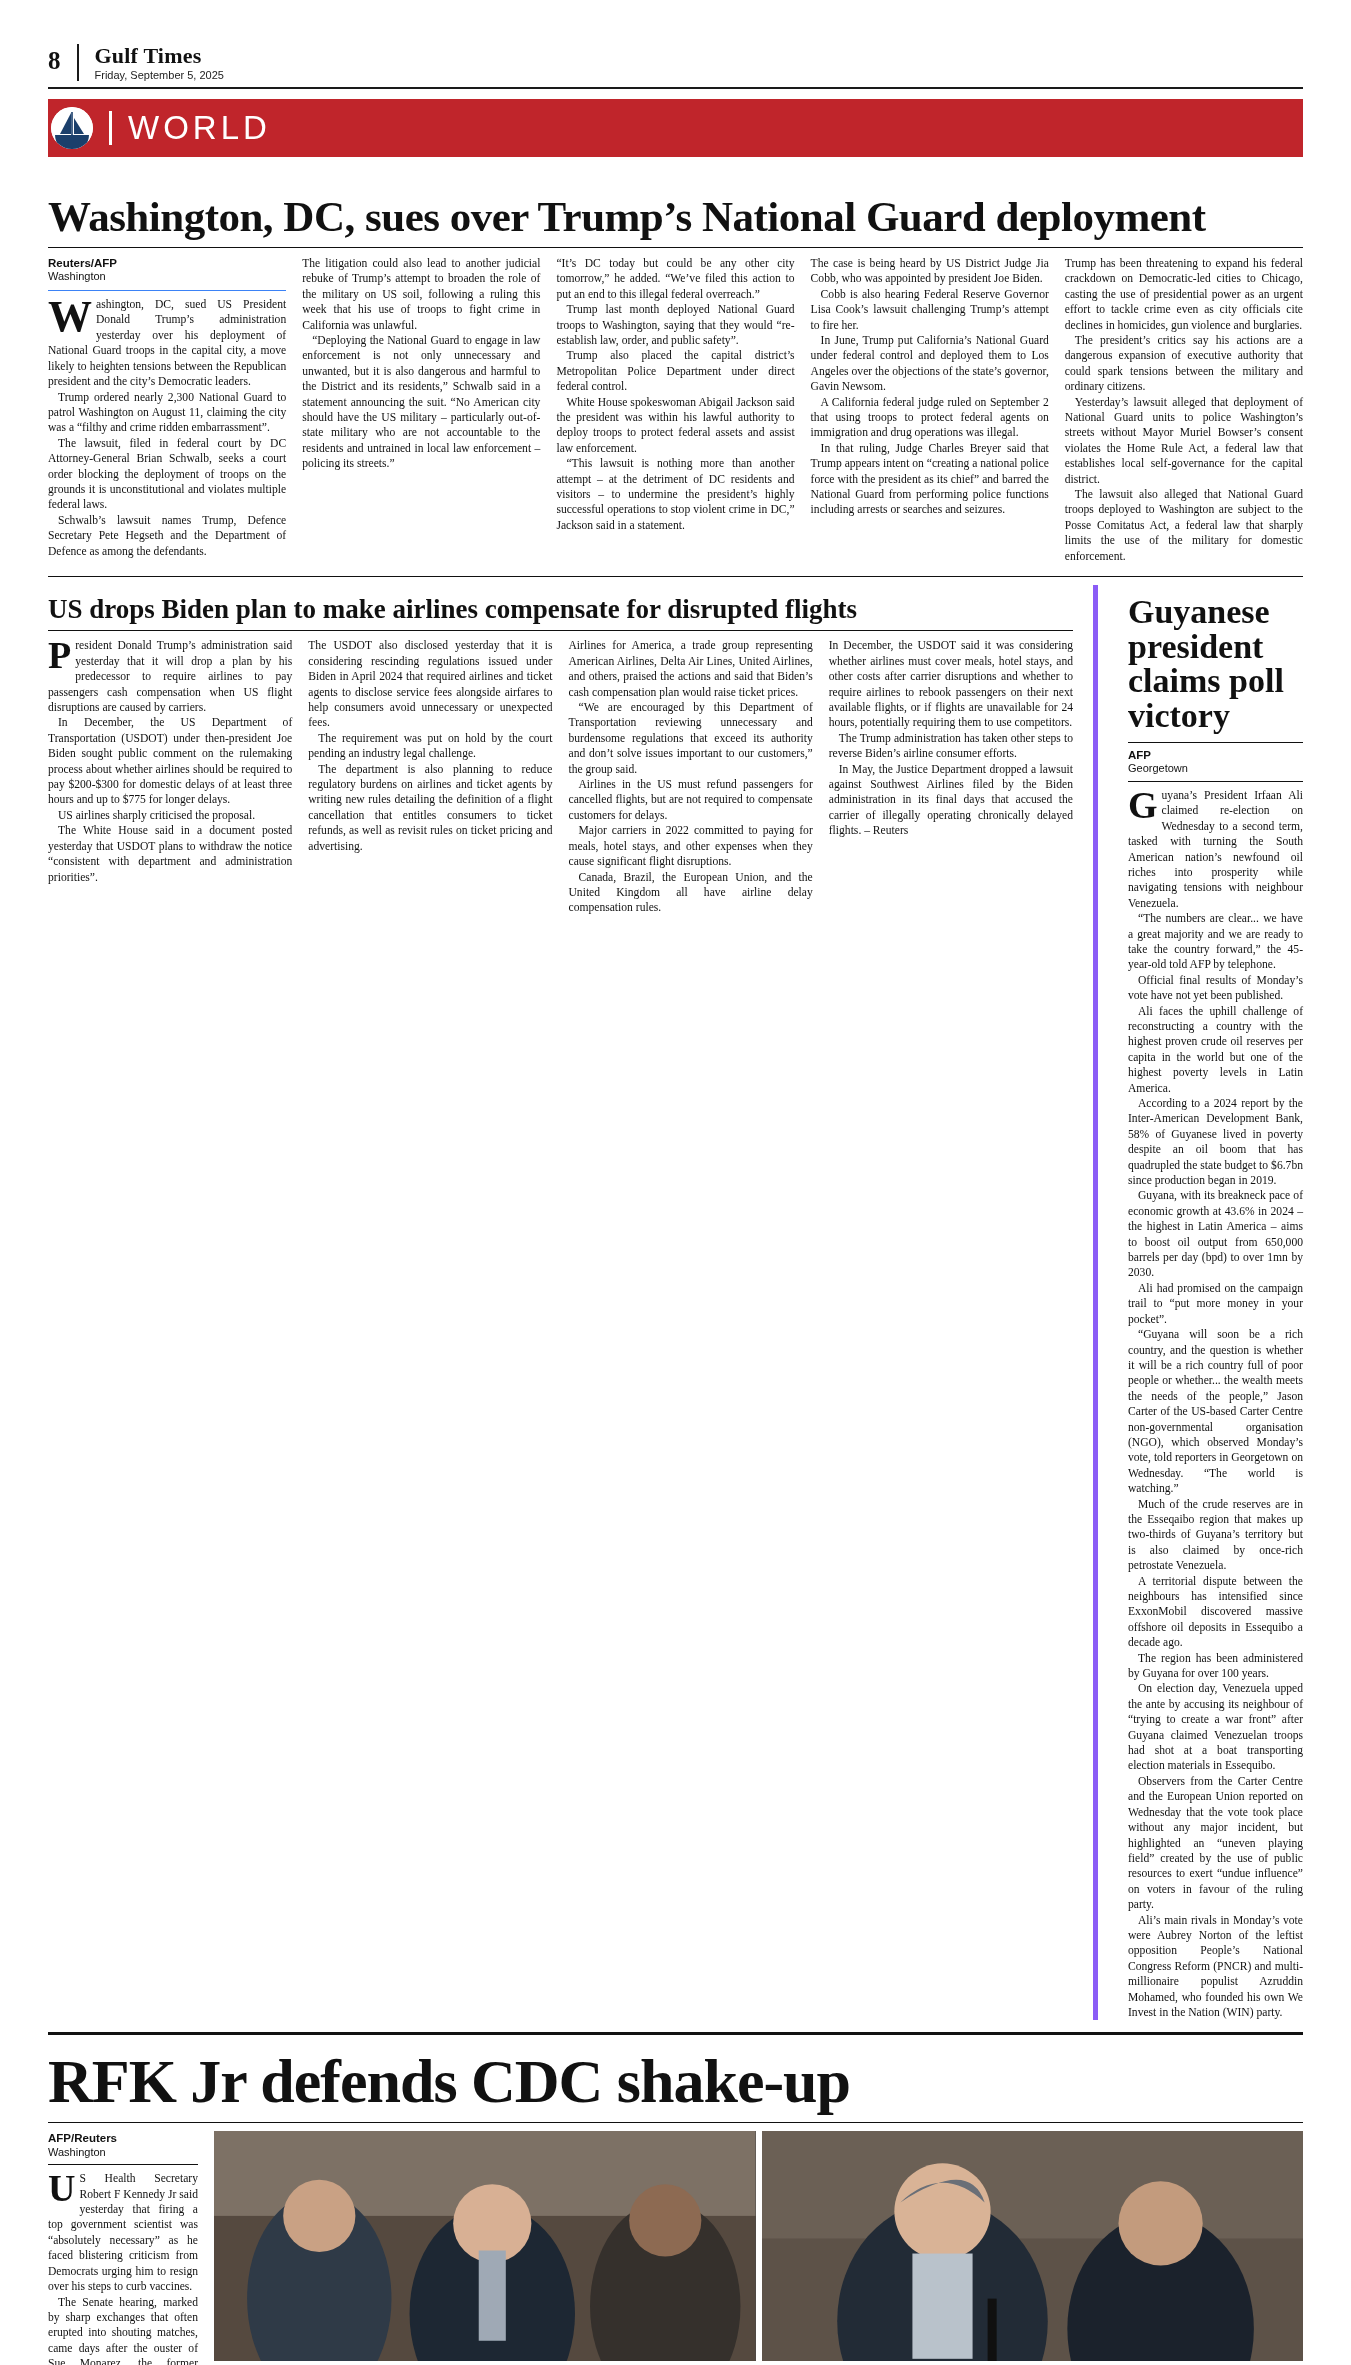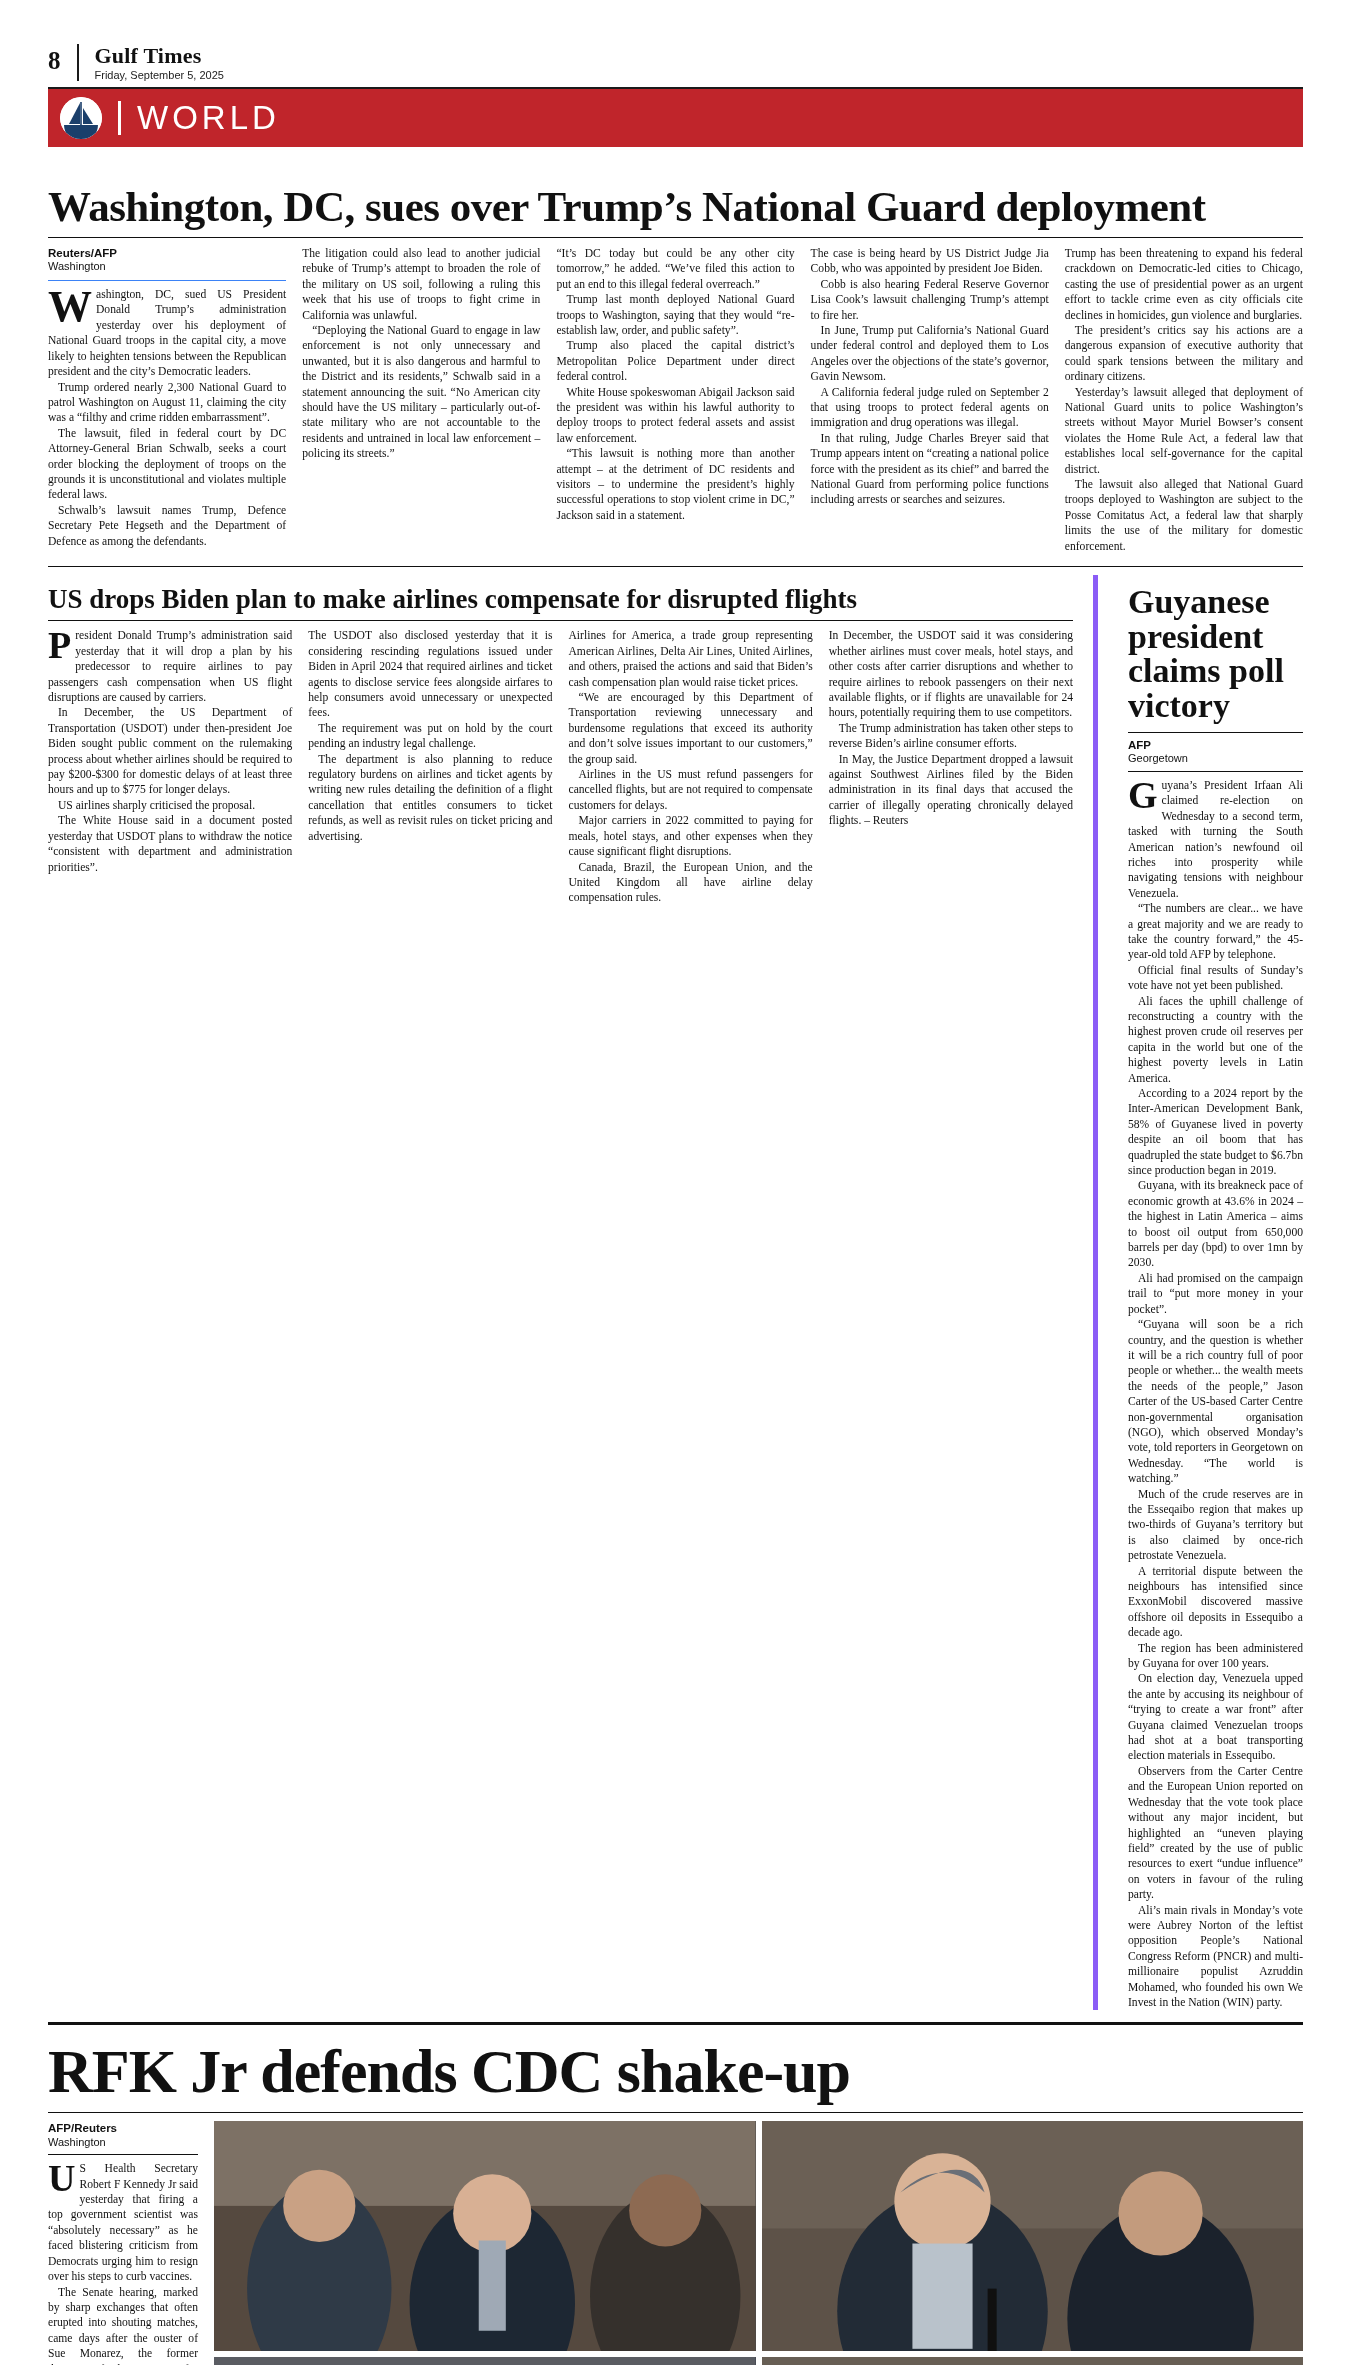--- a/index.html
+++ b/index.html
@@ -44,25 +44,26 @@
   }
   .mast-date {
     font-family: "Liberation Sans", sans-serif;
     font-size: 11px;
     color: #222;
     margin-top: 2px;
   }
 
   
   .section-banner {
+    margin-top: 10px;
     background: #c0252b;
     height: 58px;
     display: flex;
     align-items: center;
-    padding: 0 12px;
+    padding: 0 3px;
     gap: 16px;
   }
   .logo-circle {
     width: 42px; height: 42px; border-radius: 50%;
     background: #fff; position: relative; flex: 0 0 auto;
     overflow: hidden;
   }
   .logo-circle svg { position:absolute; left:0; top:0; }
   .banner-sep { width: 3px; height: 34px; background: #ffffff; }
   .section-name {
@@ -286,21 +287,21 @@
     <div class="rail">
       <h2 class="hl-col">Guyanese president claims poll victory</h2>
       <div class="rule-thin" style="margin:6px 0 5px 0;"></div>
       <div class="byline">
         <span>AFP</span>
         <span class="loc">Georgetown</span>
       </div>
       <div class="rule-thin" style="margin:5px 0 6px 0;"></div>
       <p class="body first dropcap-sm">Guyana’s President Irfaan Ali claimed re-election on Wednesday to a second term, tasked with turning the South American nation’s newfound oil riches into prosperity while navigating tensions with neighbour Venezuela.</p>
       <p class="body">“The numbers are clear... we have a great majority and we are ready to take the country forward,” the 45-year-old told AFP by telephone.</p>
-      <p class="body">Official final results of Sunday’s vote have not yet been published.</p>
+      <p class="body">Official final results of Monday’s vote have not yet been published.</p>
       <p class="body">Ali faces the uphill challenge of reconstructing a country with the highest proven crude oil reserves per capita in the world but one of the highest poverty levels in Latin America.</p>
       <p class="body">According to a 2024 report by the Inter-American Development Bank, 58% of Guyanese lived in poverty despite an oil boom that has quadrupled the state budget to $6.7bn since production began in 2019.</p>
       <p class="body">Guyana, with its breakneck pace of economic growth at 43.6% in 2024 – the highest in Latin America – aims to boost oil output from 650,000 barrels per day (bpd) to over 1mn by 2030.</p>
       <p class="body">Ali had promised on the campaign trail to “put more money in your pocket”.</p>
       <p class="body">“Guyana will soon be a rich country, and the question is whether it will be a rich country full of poor people or whether... the wealth meets the needs of the people,” Jason Carter of the US-based Carter Centre non-governmental organisation (NGO), which observed Monday’s vote, told reporters in Georgetown on Wednesday. “The world is watching.”</p>
       <p class="body">Much of the crude reserves are in the Esseqaibo region that makes up two-thirds of Guyana’s territory but is also claimed by once-rich petrostate Venezuela.</p>
       <p class="body">A territorial dispute between the neighbours has intensified since ExxonMobil discovered massive offshore oil deposits in Essequibo a decade ago.</p>
       <p class="body">The region has been administered by Guyana for over 100 years.</p>
       <p class="body">On election day, Venezuela upped the ante by accusing its neighbour of “trying to create a war front” after Guyana claimed Venezuelan troops had shot at a boat transporting election materials in Essequibo.</p>
       <p class="body">Observers from the Carter Centre and the European Union reported on Wednesday that the vote took place without any major incident, but highlighted an “uneven playing field” created by the use of public resources to exert “undue influence” on voters in favour of the ruling party.</p>

